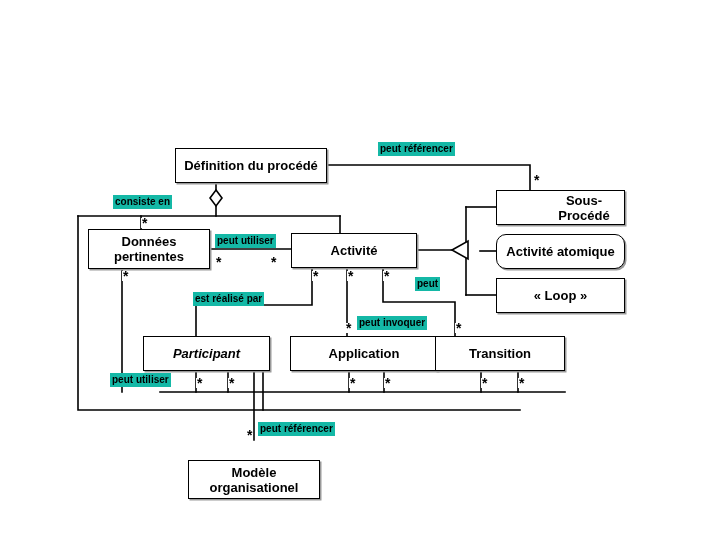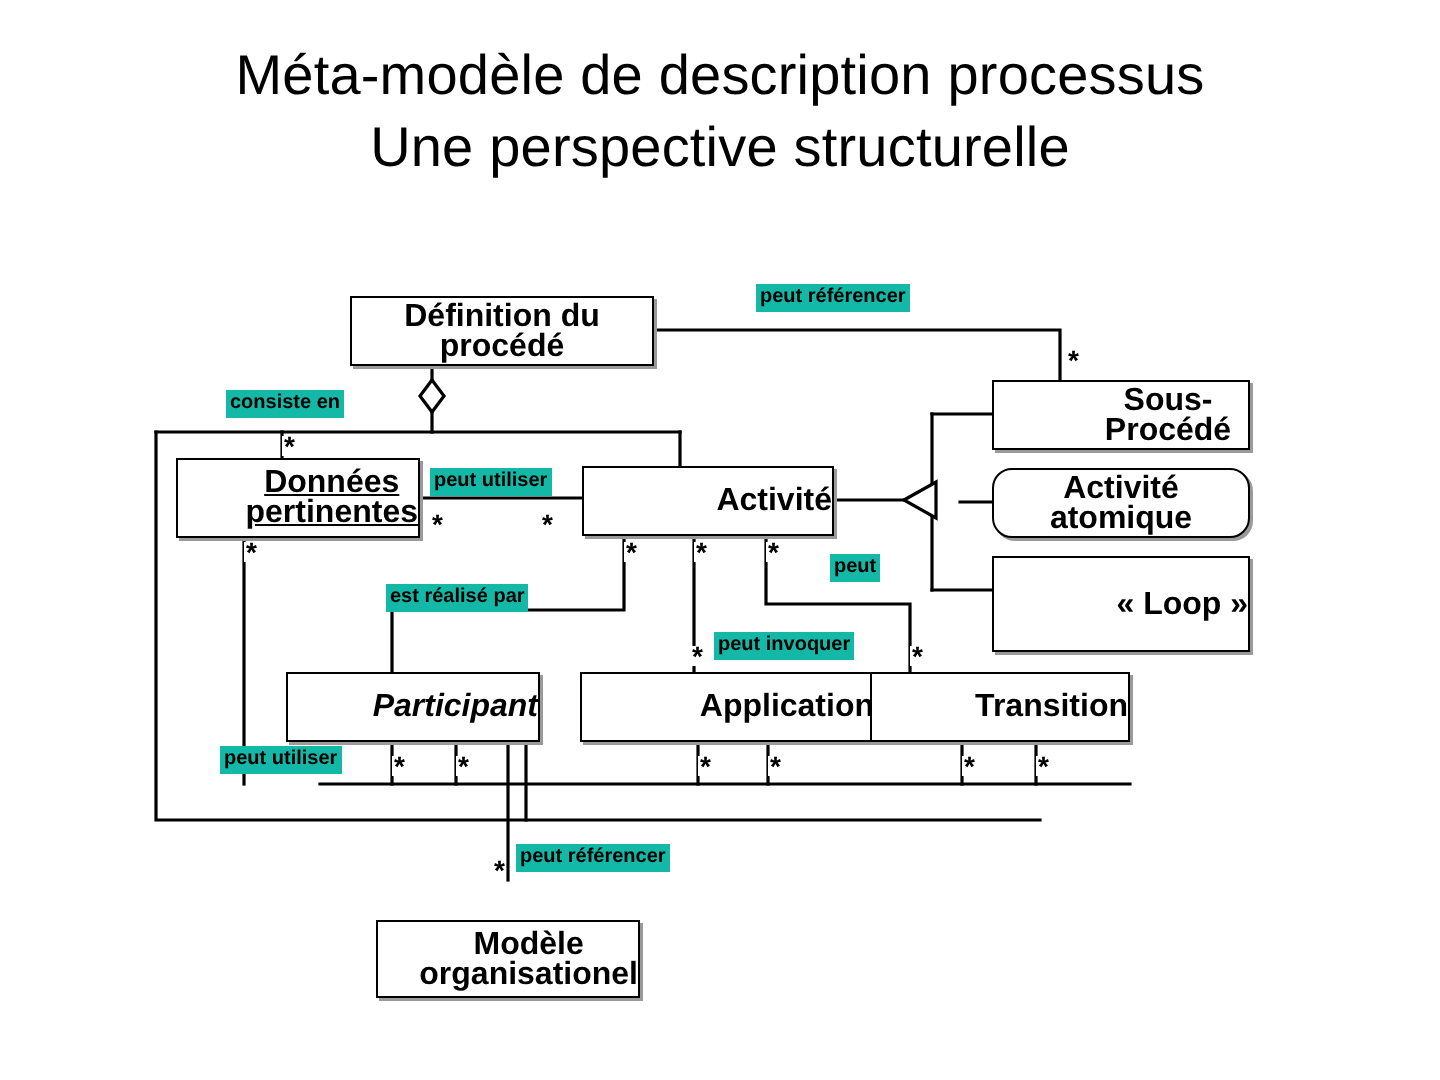--- a/index.html
+++ b/index.html
@@ -49,25 +49,25 @@
   }
   
   .uml-box {
     position: absolute;
     box-sizing: border-box;
     background: #ffffff;
     border: 1.6px solid #000000;
     box-shadow: 1.5px 1.5px 0 0 #9a9a9a;
     display: flex;
     align-items: center;
-    justify-content: flex-end;
+    justify-content: center;
     text-align: center;
     font-family: "Liberation Sans", sans-serif;
     font-weight: bold;
-    font-size: 16px;
+    font-size: 13px;
     color: #000000;
     line-height: 15px;
     z-index: 5;
   }
   .uml-box .bl { display: block; }
   
   .edge-label {
     position: absolute;
     font-family: "Liberation Sans", sans-serif;
     font-size: 10px;
@@ -90,24 +90,20 @@
     background: #ffffff;
     padding: 0 1px;
     z-index: 6;
   }
 </style>
 </head>
 <body>
 
 <div id="slide">
 
-  <div id="title-block">
-    <span class="tline">Méta-modèle de description processus</span>
-    <span class="tline">Une perspective structurelle</span>
-  </div>
 
   <div id="diagram">
 
     <svg id="wires" viewBox="0 0 720 540">
       <g fill="none" stroke="#000000" stroke-width="1.6" stroke-linecap="square">
 
         <path d="M327,165 L530,165 L530,190"></path>
 
         <path d="M216,183 L216,190"></path>
         <path d="M216,206 L216,216"></path>
@@ -152,40 +148,40 @@
 
         <path d="M254,371 L254,440"></path>
 
       </g>
     </svg>
 
     <div class="uml-box" style="left:175px; top:148px; width:152px; height:35px;">
       <span>Définition du procédé</span>
     </div>
 
-    <div class="uml-box" style="left:88px; top:229px; width:122px; height:40px;text-decoration:underline;">
+    <div class="uml-box" style="left:88px; top:229px; width:122px; height:40px;">
       <span>
         <span class="bl">Données</span>
         <span class="bl">pertinentes</span>
       </span>
     </div>
 
     <div class="uml-box" style="left:291px; top:233px; width:126px; height:35px;">
       <span>Activité</span>
     </div>
 
     <div class="uml-box" style="left:496px; top:190px; width:129px; height:35px;padding-left:47px;">
       <span>Sous-Procédé</span>
     </div>
 
     <div class="uml-box" style="left:496px; top:234px; width:129px; height:35px;border-radius:10px;">
       <span>Activité atomique</span>
     </div>
 
-    <div class="uml-box" style="left:496px; top:278px; width:129px; height:48px;">
+    <div class="uml-box" style="left:496px; top:278px; width:129px; height:35px;">
       <span>« Loop »</span>
     </div>
 
     <div class="uml-box" style="left:143px; top:336px; width:127px; height:35px;font-style:italic;">
       <span>Participant</span>
     </div>
 
     <div class="uml-box" style="left:290px; top:336px; width:148px; height:35px;">
       <span>Application</span>
     </div>

